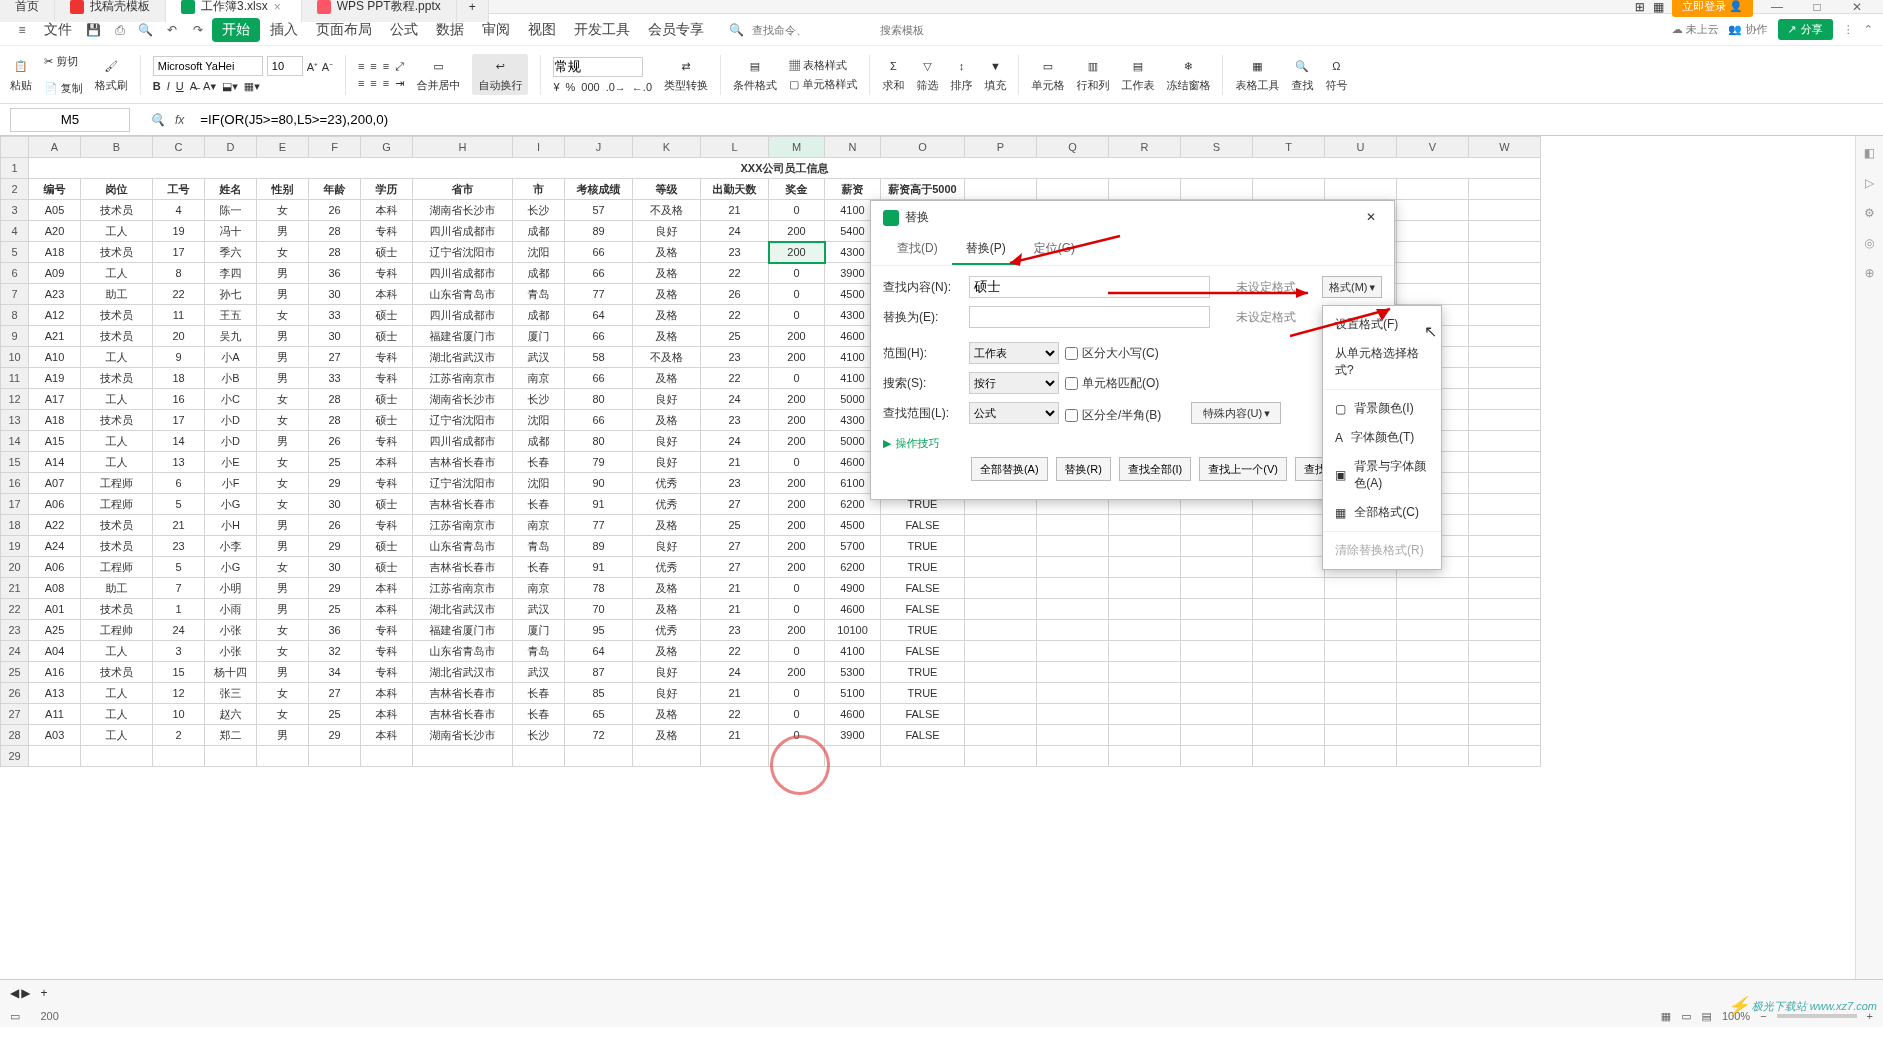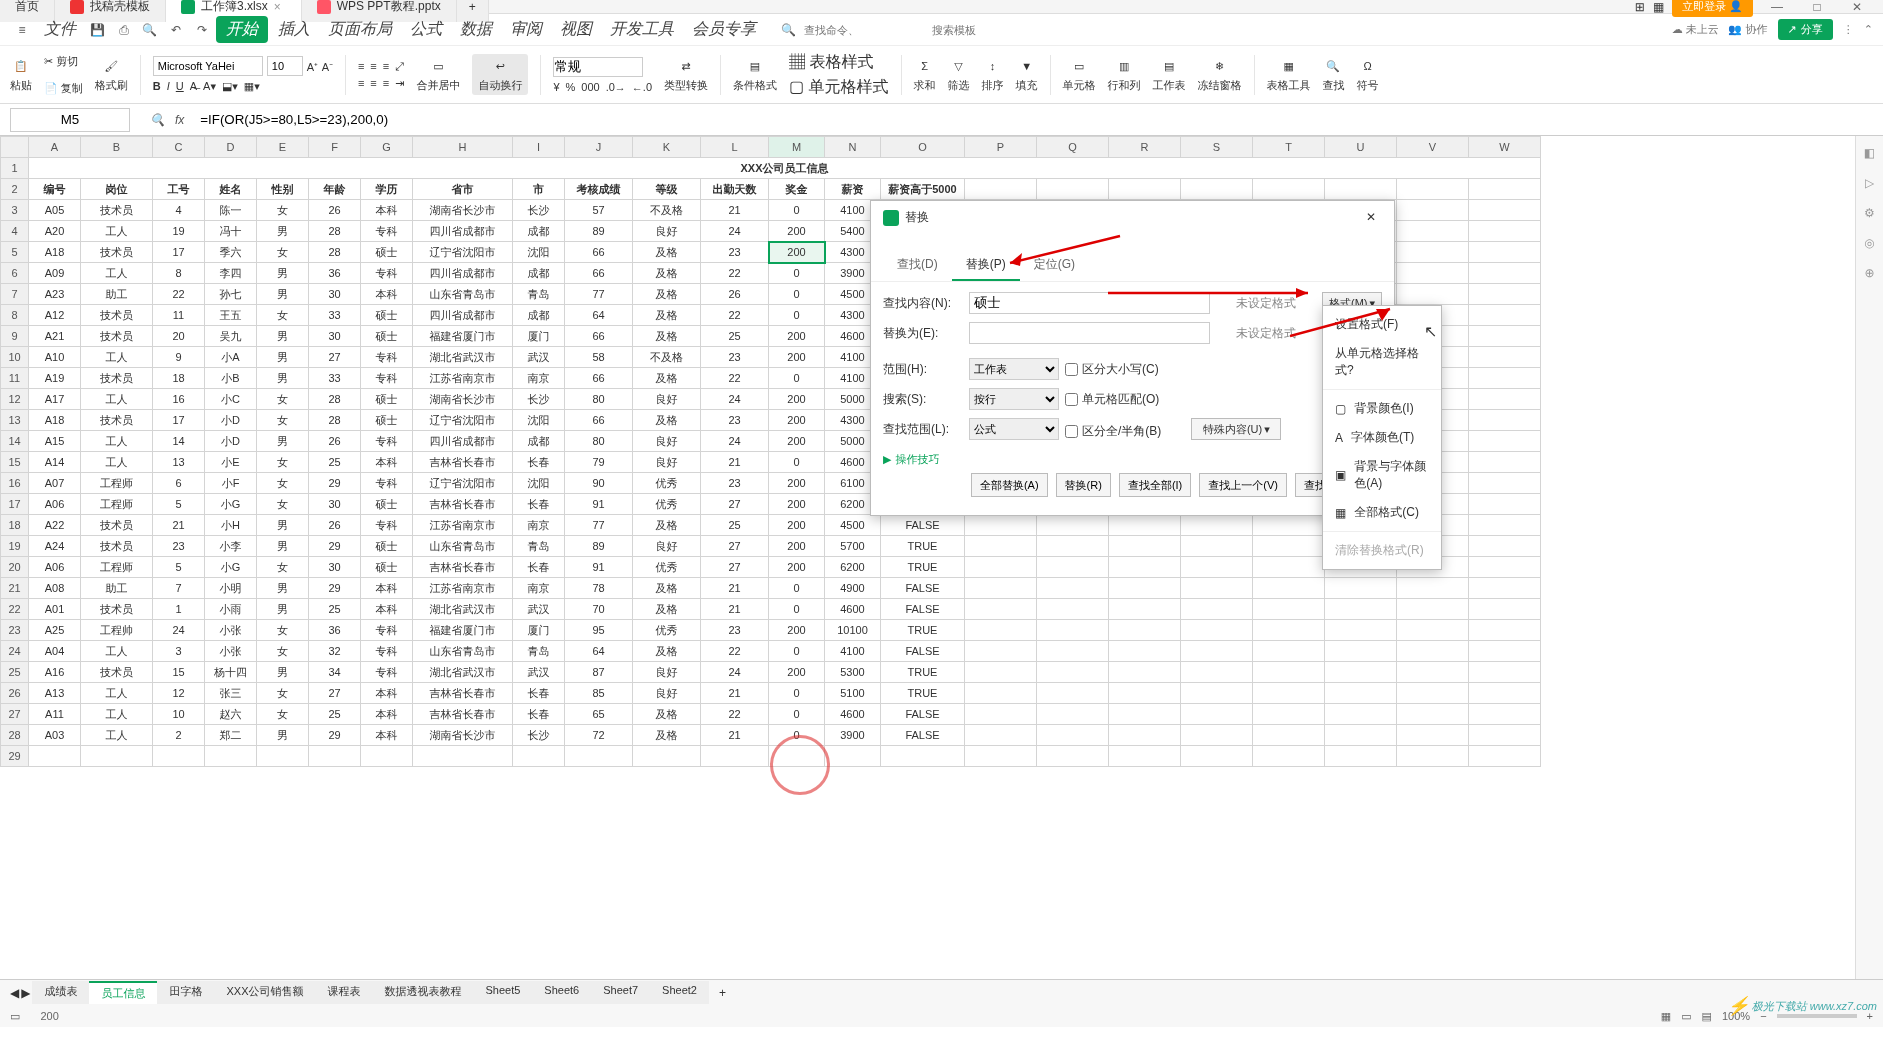--- a/index.html
+++ b/index.html
@@ -11,21 +11,21 @@
   .top-tab.active { background: #fff; }
   .tab-icon { width: 14px; height: 14px; display: inline-block; }
   .tab-close { width: 12px; color: #999; }
   .top-right { margin-left: auto; display: flex; align-items: center; gap: 8px; padding-right: 10px; }
   .login-btn { background: #f90; color: #fff; padding: 3px 10px; border-radius: 3px; font-size: 11px; }
   .winbtn { width: 32px; height: 28px; display: flex; align-items: center; justify-content: center; color: #666; }
   
   
   .menu-row { height: 32px; display: flex; align-items: center; padding: 0 10px; gap: 2px; border-bottom: 1px solid #eee; }
   .menu-icon { width: 24px; height: 24px; display:flex; align-items:center; justify-content:center; color:#555; }
-  .menu-label { padding: 0 8px; font-size: 16px; color: #444; cursor: pointer; font-style: italic; }
+  .menu-label { padding: 0 8px; font-size: 14px; color: #444; cursor: pointer; }
   .menu-label.active { background: #0aa35a; color: #fff; border-radius: 4px; padding: 3px 10px; }
   .search-row { margin-left: 15px; display: flex; align-items: center; gap: 8px; color: #999; }
   .search-row input { border: none; font-size: 11px; width: 120px; color:#999; }
   .menu-right { margin-left: auto; display: flex; align-items: center; gap: 10px; color:#777; font-size:11px; }
   .share-btn { background:#0aa35a; color:#fff; padding:3px 10px; border-radius:3px; display:flex; align-items:center; gap:4px; }
   
   
   .ribbon { height: 58px; display: flex; align-items: center; padding: 0 10px; gap: 12px; border-bottom: 1px solid #ddd; font-size:11px; }
   .ribbon-big { display: flex; flex-direction: column; align-items:center; font-size: 11px; gap:2px; }
   .ribbon-icon { width:20px; height:20px; display:flex; align-items:center; justify-content:center; }
@@ -61,21 +61,21 @@
   
   
   .status-bar { height:22px; display:flex; align-items:center; padding:0 10px; font-size:11px; color:#666; background:#f7f7f7; gap:20px; }
   .status-right { margin-left:auto; display:flex; align-items:center; gap:10px; }
   
   
   .dialog { position:absolute; left:870px; top:200px; width:525px; background:#fff; border:1px solid #bbb; box-shadow:0 3px 12px rgba(0,0,0,.25); padding-bottom:12px; z-index:50; }
   .dlg-title { display:flex; align-items:center; padding:8px 12px; font-size:12px; }
   .dlg-close { margin-left:auto; width:16px; height:16px; }
   .dlg-tabs { display:flex; padding:0 12px; gap:0; border-bottom:1px solid #eee; }
-  .dlg-tab { padding:6px 14px; font-size:12px; cursor:pointer; color:#666;margin-top:16px; }
+  .dlg-tab { padding:6px 14px; font-size:12px; cursor:pointer; color:#666; }
   .dlg-tab.active { border-bottom:2px solid #0aa35a; color:#333; }
   .dlg-body { padding:10px 12px; display:grid; grid-template-columns:80px 1fr 100px 60px; gap:8px 6px; align-items:center; font-size:12px; }
   .dlg-body label { text-align:left; }
   .dlg-input { grid-column:2; border:1px solid #ccc; height:22px; padding:0 4px; }
   .fmt-lbl { text-align:center; color:#888; }
   .fmt-btn { border:1px solid #bbb; background:#f5f5f5; height:22px; display:flex; align-items:center; justify-content:center; gap:2px; font-size:11px; cursor:pointer; }
   .fmt-btn.hi { border-color:#3a8bd6; }
   .dlg-opts { padding:4px 12px; display:grid; grid-template-columns:80px 90px 1fr; gap:8px 6px; align-items:center; font-size:12px; }
   .dlg-opts select { border:1px solid #ccc; height:22px; font-size:11px; }
   .chk { display:flex; align-items:center; gap:4px; }
@@ -228,21 +228,21 @@
   </div>
   <div class="ribbon-big">
       <span class="ribbon-icon">⇄</span>
       <span>类型转换</span>
     </div>
   <div class="ribbon-sep"></div>
   <div class="ribbon-big">
       <span class="ribbon-icon">▤</span>
       <span>条件格式</span>
     </div>
-  <div style="display:flex;flex-direction:column;gap:4px;font-size:16px;">
+  <div style="display:flex;flex-direction:column;gap:4px;font-size:11px;">
     <div>▦ <span>表格样式</span></div>
     <div>▢ <span>单元格样式</span></div>
   </div>
   <div class="ribbon-sep"></div>
   <div class="ribbon-big">
       <span class="ribbon-icon">Σ</span>
       <span>求和</span>
     </div>
   <div class="ribbon-big">
       <span class="ribbon-icon">▽</span>
@@ -1122,32 +1122,20 @@
     <span>▷</span>
     <span>⚙</span>
     <span>◎</span>
     <span>⊕</span>
   </div>
 </div>
 
 <div class="sheet-tabs">
   <span>◀</span>
   <span>▶</span>
-  <div id="shtabs" style="display:flex;gap:0;">
-      <div class="sh-tab">成绩表</div>
-      <div class="sh-tab active">员工信息</div>
-      <div class="sh-tab">田字格</div>
-      <div class="sh-tab">XXX公司销售额</div>
-      <div class="sh-tab">课程表</div>
-      <div class="sh-tab">数据透视表教程</div>
-      <div class="sh-tab">Sheet5</div>
-      <div class="sh-tab">Sheet6</div>
-      <div class="sh-tab">Sheet7</div>
-      <div class="sh-tab">Sheet2</div>
-    </div>
   <span style="padding:0 8px;">+</span>
 </div>
 
 <div class="status-bar">
   <span>▭</span>
   <span>200</span>
   <div class="status-right">
     <span>▦</span>
     <span>▭</span>
     <span>▤</span>

